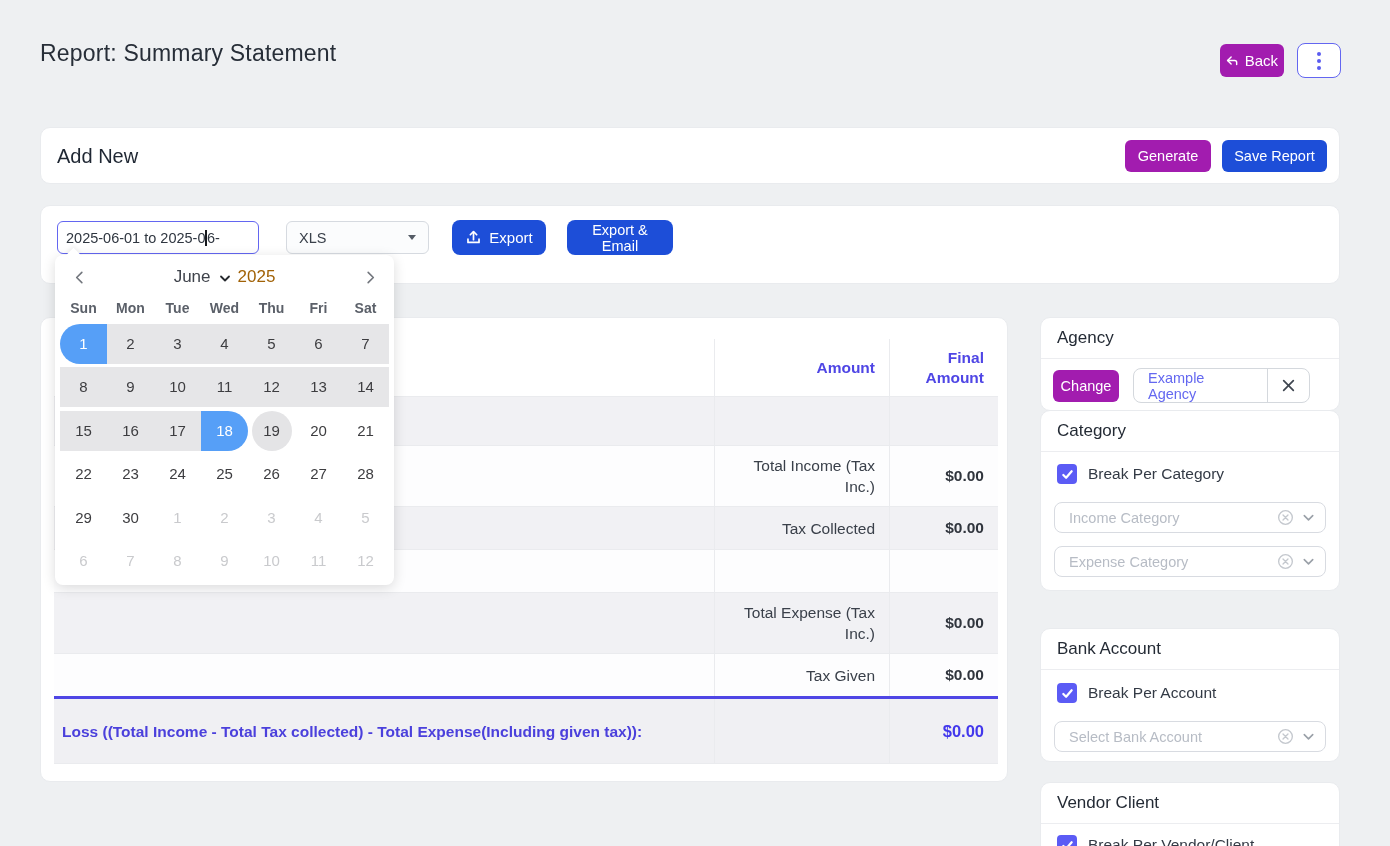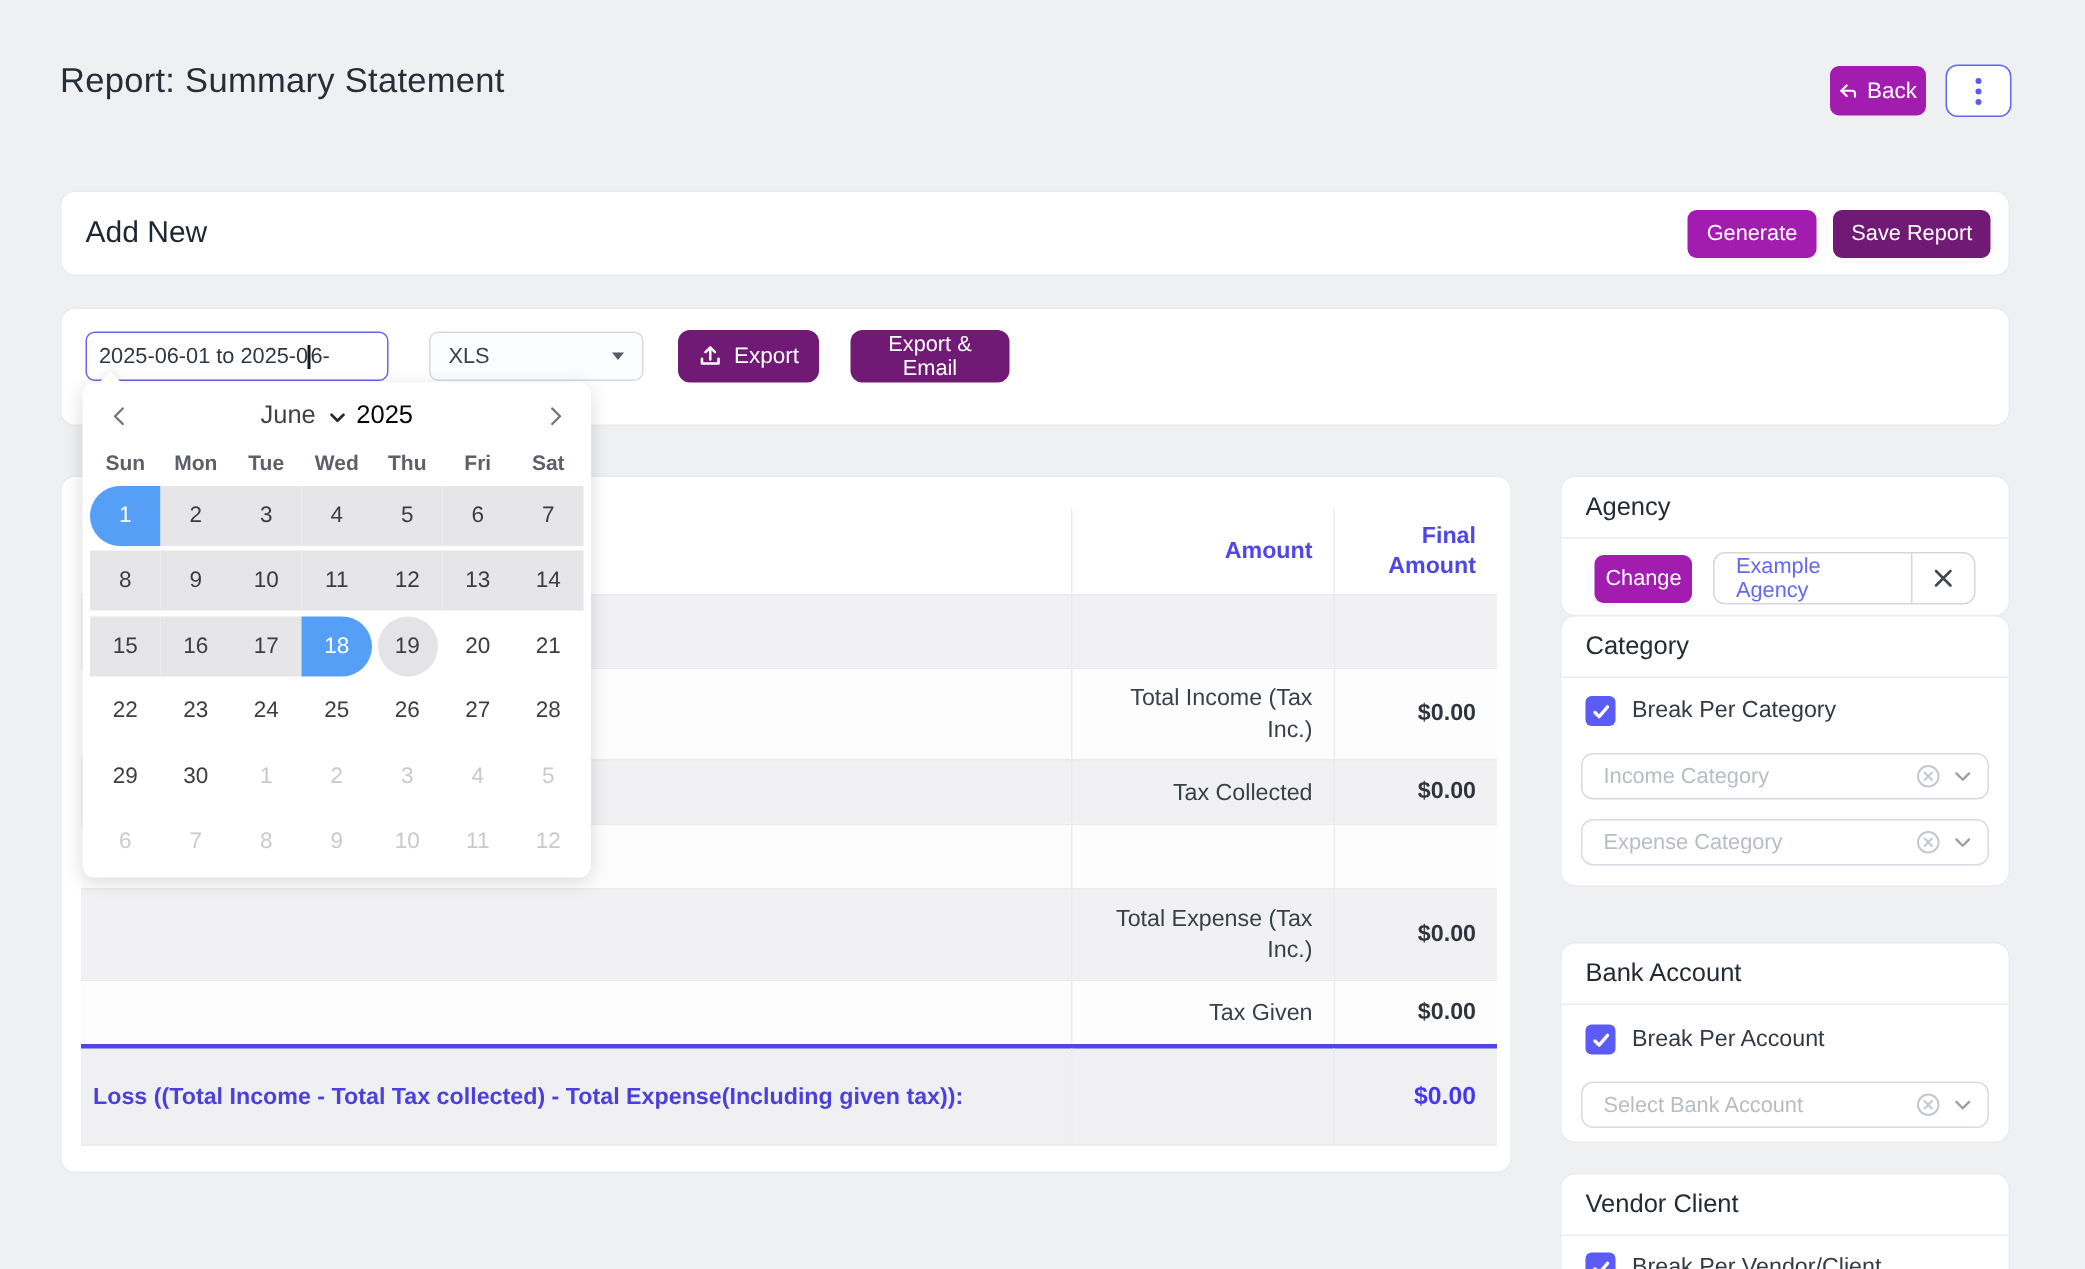--- a/index.html
+++ b/index.html
@@ -3,21 +3,21 @@
 <meta charset="utf-8">
 <style>
   html,body{margin:0;padding:0}
   body{width:1390px;height:846px;position:relative;overflow:hidden;background:#eef0f2;
        font-family:"Liberation Sans",sans-serif;-webkit-font-smoothing:antialiased}
   .abs{position:absolute}
   .card{position:absolute;background:#fff;border-radius:10px;border:1px solid #e9ebee;box-sizing:border-box}
   .btn{border:none;border-radius:6px;color:#fff;font-size:14.5px;font-family:inherit;
        display:flex;align-items:center;justify-content:center;cursor:pointer;box-sizing:border-box}
   .gray{background:#a21caf}
-  .indigo{background:#701a75}
+  .indigo{background:#1d4ed8}
 
   
   .page-title{left:40px;top:40px;font-size:23px;font-weight:500;color:#272e38;letter-spacing:.2px}
   .back-btn{position:absolute;left:1220px;top:44px;width:64px;height:33px;gap:6px;font-size:15px}
   .kebab{position:absolute;left:1297px;top:43px;width:44px;height:35px;background:#fff;
          border:1px solid #6366f1;border-radius:8px;display:flex;flex-direction:column;
          align-items:center;justify-content:center;cursor:pointer}
   .kebab i{display:block;width:4px;height:4px;border-radius:50%;background:#5a5cf0;margin:1.5px 0}
 
   
@@ -68,40 +68,40 @@
   .cal{position:absolute;left:55px;top:255px;width:339px;height:330px;background:#fff;border-radius:8px;
        box-shadow:0 3px 13px rgba(0,0,0,.14);z-index:30;box-sizing:border-box;padding:2px 5px 0}
   .cal::before{content:"";position:absolute;top:-5px;left:13px;width:11px;height:11px;background:#fff;
                transform:rotate(45deg);box-shadow:-2px -2px 4px rgba(0,0,0,.05)}
   .cal-head{height:40px;display:flex;align-items:center;justify-content:center;position:relative}
   .cal-nav{position:absolute;top:0;width:30px;height:40px;display:flex;align-items:center;
            justify-content:center;cursor:pointer}
   .cal-nav.prev{left:4px}.cal-nav.next{right:4px}
   .cal-month{font-size:17px;color:#3f434b}
   .cal-caret{margin:3px 7px 0 8px}
-  .cal-year{font-size:17px;color:#000000}
+  .cal-year{font-size:17px;color:#a16207}
   .cal-weekdays{display:flex;height:25px}
   .cal-wd{width:47px;text-align:center;font-size:14px;font-weight:700;color:#5b6069;line-height:22px}
   .cal-week{display:flex;height:43.5px;align-items:center}
   .cal-day{width:47px;height:40px;line-height:40px;text-align:center;font-size:15px;color:#3d3d40;cursor:pointer}
   .d-in{background:#e6e6e8}
   .d-start{background:#569ff7;color:#fff;border-radius:20px 0 0 20px}
   .d-end{background:#569ff7;color:#fff;border-radius:0 20px 20px 0}
   .d-today{background:#e4e4e6;border-radius:50%;width:40px;height:40px;margin:0 3.5px}
   .d-next{color:#c9cacd}
 
   
   .side{left:1040px;width:300px}
   .side-h{height:40px;display:flex;align-items:center;padding:0 16px;border-bottom:1px solid #ecedf0;
           font-size:17px;color:#242b35;font-weight:500}
   #agency{top:317px;height:94px}
   #category{top:410px;height:181px}
   #bank{top:628px;height:134px}
   #vendor{top:782px;height:110px}
-  .agency-row{display:flex;align-items:center;margin:9px 22px 0}
+  .agency-row{display:flex;align-items:center;margin:9px 12px 0}
   .change-btn{width:66px;height:32px;font-size:14.5px;border-radius:6px}
   .group{display:flex;align-items:center;height:35px;border:1px solid #d4d8dd;border-radius:8px;
          width:177px;box-sizing:border-box;margin-left:14px;background:#fff}
   .agency-name{flex:1;padding:0 14px;color:#6468f0;font-size:14.5px;cursor:pointer}
   .x-btn{width:41px;height:100%;border-left:1px solid #d4d8dd;display:flex;align-items:center;
          justify-content:center;cursor:pointer}
   .cb-row{display:flex;align-items:center;gap:11px;margin:12px 16px 0}
   .cb{width:20px;height:20px;border-radius:4px;background:#5b5bf5;display:flex;align-items:center;
       justify-content:center;flex:none;cursor:pointer}
   .cb-label{font-size:15.5px;color:#333a45}

